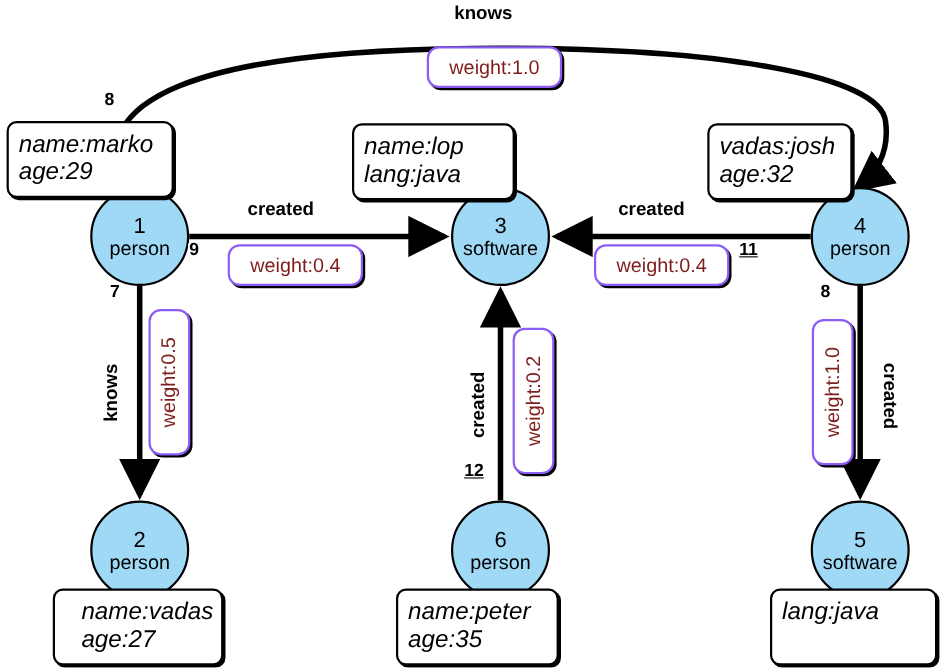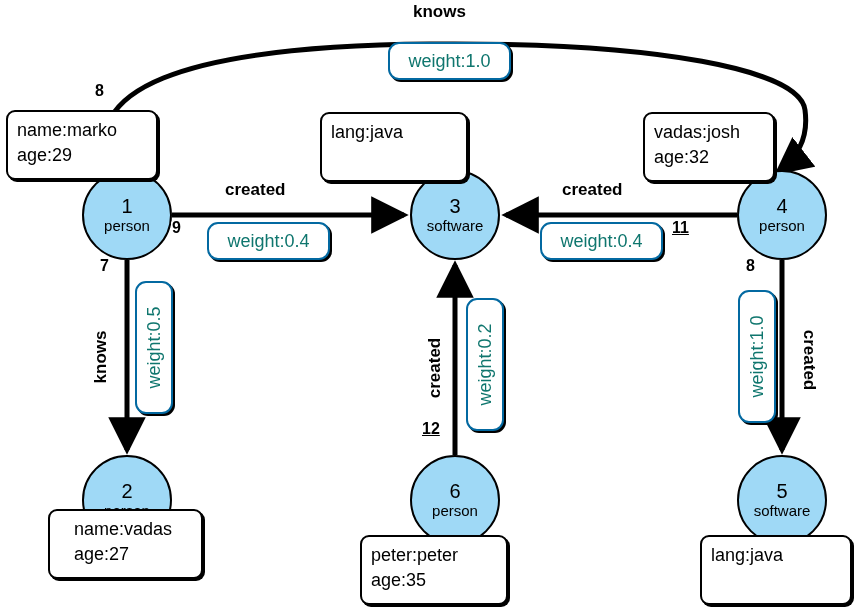--- a/index.html
+++ b/index.html
@@ -33,49 +33,50 @@
     align-items: center;
     justify-content: center;
     color: #000;
     z-index: 6;
   }
   .node .node-id {
     font-size: 20px;
     line-height: 22px;
   }
   .node .node-label {
-    font-size: 15px;
+    font-size: 18px;
     line-height: 18px;
   }
   .prop-box {
     position: absolute;
     background: #ffffff;
     border: 2px solid #000000;
     border-radius: 9px;
     box-sizing: border-box;
     box-shadow: 2px 2px 0 #000;
     padding: 6px 9px;
     z-index: 7;
     color: #000;
-    font-size: 18px;
+    font-size: 22px;
     line-height: 25px;
     white-space: nowrap;
+    font-style: italic;
   }
   .weight-box {
     position: absolute;
     background: #ffffff;
-    border: 2px solid #0369a1;
+    border: 2px solid #8b5cf6;
     border-radius: 11px;
     box-sizing: border-box;
     box-shadow: 2px 2px 0 #000;
     display: flex;
     align-items: center;
     justify-content: center;
     z-index: 7;
-    color: #0f766e;
+    color: #7f1d1d;
     font-size: 18px;
     white-space: nowrap;
   }
   .weight-box.vert-up > span {
     transform: rotate(-90deg);
   }
   .edge-label {
     position: absolute;
     z-index: 8;
     color: #000000;
@@ -159,40 +160,41 @@
   <div class="node" style="left:410px; top:455px; width:90px; height:90px;">
     <span class="node-id">6</span>
     <span class="node-label">person</span>
   </div>
 
   <div class="prop-box" style="left:6px; top:110px; width:152px; height:70px;">
     <div>name:marko</div>
     <div>age:29</div>
   </div>
 
-  <div class="prop-box" style="left:48px; top:509px; width:155px; height:70px;padding-left:24px;">
+  <div class="prop-box" style="left:48px; top:535px; width:155px; height:70px;padding-left:24px;">
     <div>name:vadas</div>
     <div>age:27</div>
   </div>
 
   <div class="prop-box" style="left:320px; top:112px; width:148px; height:70px;">
+    <div>name:lop</div>
     <div>lang:java</div>
   </div>
 
   <div class="prop-box" style="left:643px; top:112px; width:132px; height:70px;">
     <div>vadas:josh</div>
     <div>age:32</div>
   </div>
 
   <div class="prop-box" style="left:700px; top:535px; width:152px; height:70px;">
     <div>lang:java</div>
   </div>
 
   <div class="prop-box" style="left:360px; top:535px; width:148px; height:70px;">
-    <div>peter:peter</div>
+    <div>name:peter</div>
     <div>age:35</div>
   </div>
 
   <div class="edge-label" style="left:413px; top:2px;">knows</div>
 
   <div class="edge-label" style="left:225px; top:180px;">created</div>
 
   <div class="edge-label" style="left:562px; top:180px;">created</div>
 
   <div class="edge-label vert-up" style="left:73px; top:347px; width:56px; text-align:center;">knows</div>

